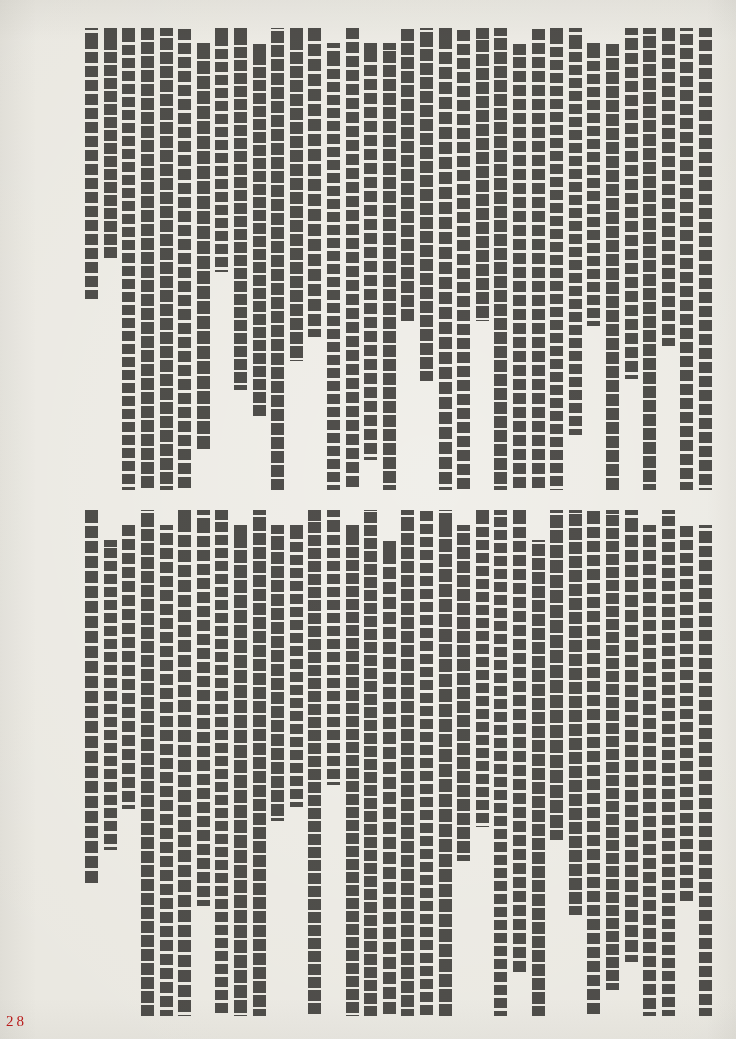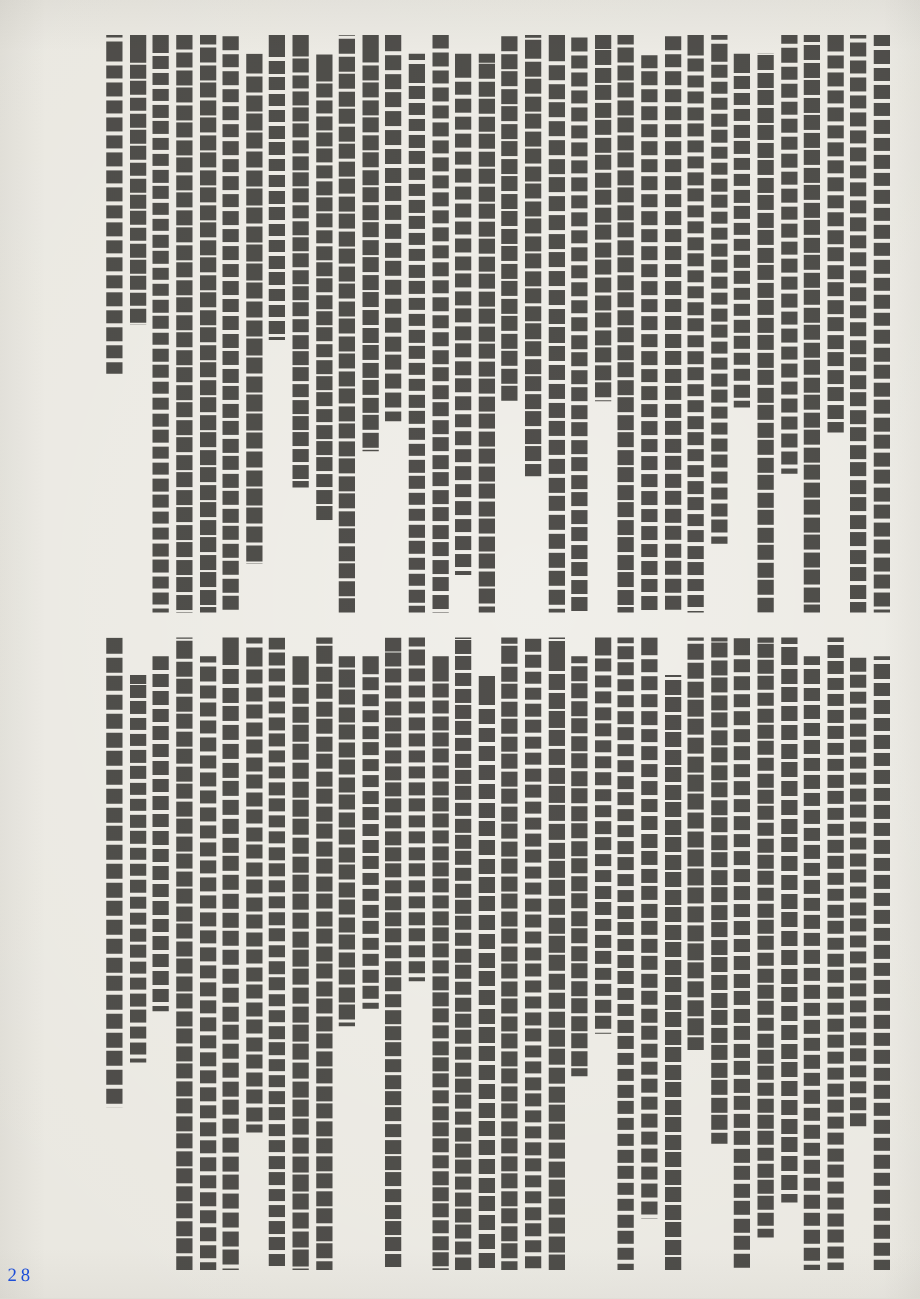--- a/index.html
+++ b/index.html
@@ -48,21 +48,21 @@
     width: 13px;
     filter: blur(0.35px);
     opacity: 0.88;
   }
   .page-number {
     position: absolute;
     left: 6px;
     bottom: 9px;
     font-size: 15px;
     letter-spacing: 3px;
-    color: #1d4ed8;
+    color: #b91c1c;
     font-family: "Liberation Serif", serif;
   }
 </style>
 </head>
 <body>
 
 <div class="page">
 
   <div class="text-band top">
       <div class="text-column" style="right: 0px; top: 0px; height: 462px; background-image: repeating-linear-gradient(rgba(42, 41, 38, 0.92) 0px, rgba(42, 41, 38, 0.92) 11px, rgba(0, 0, 0, 0) 11px, rgba(0, 0, 0, 0) 14px); background-position: 0px 12px;"></div>

